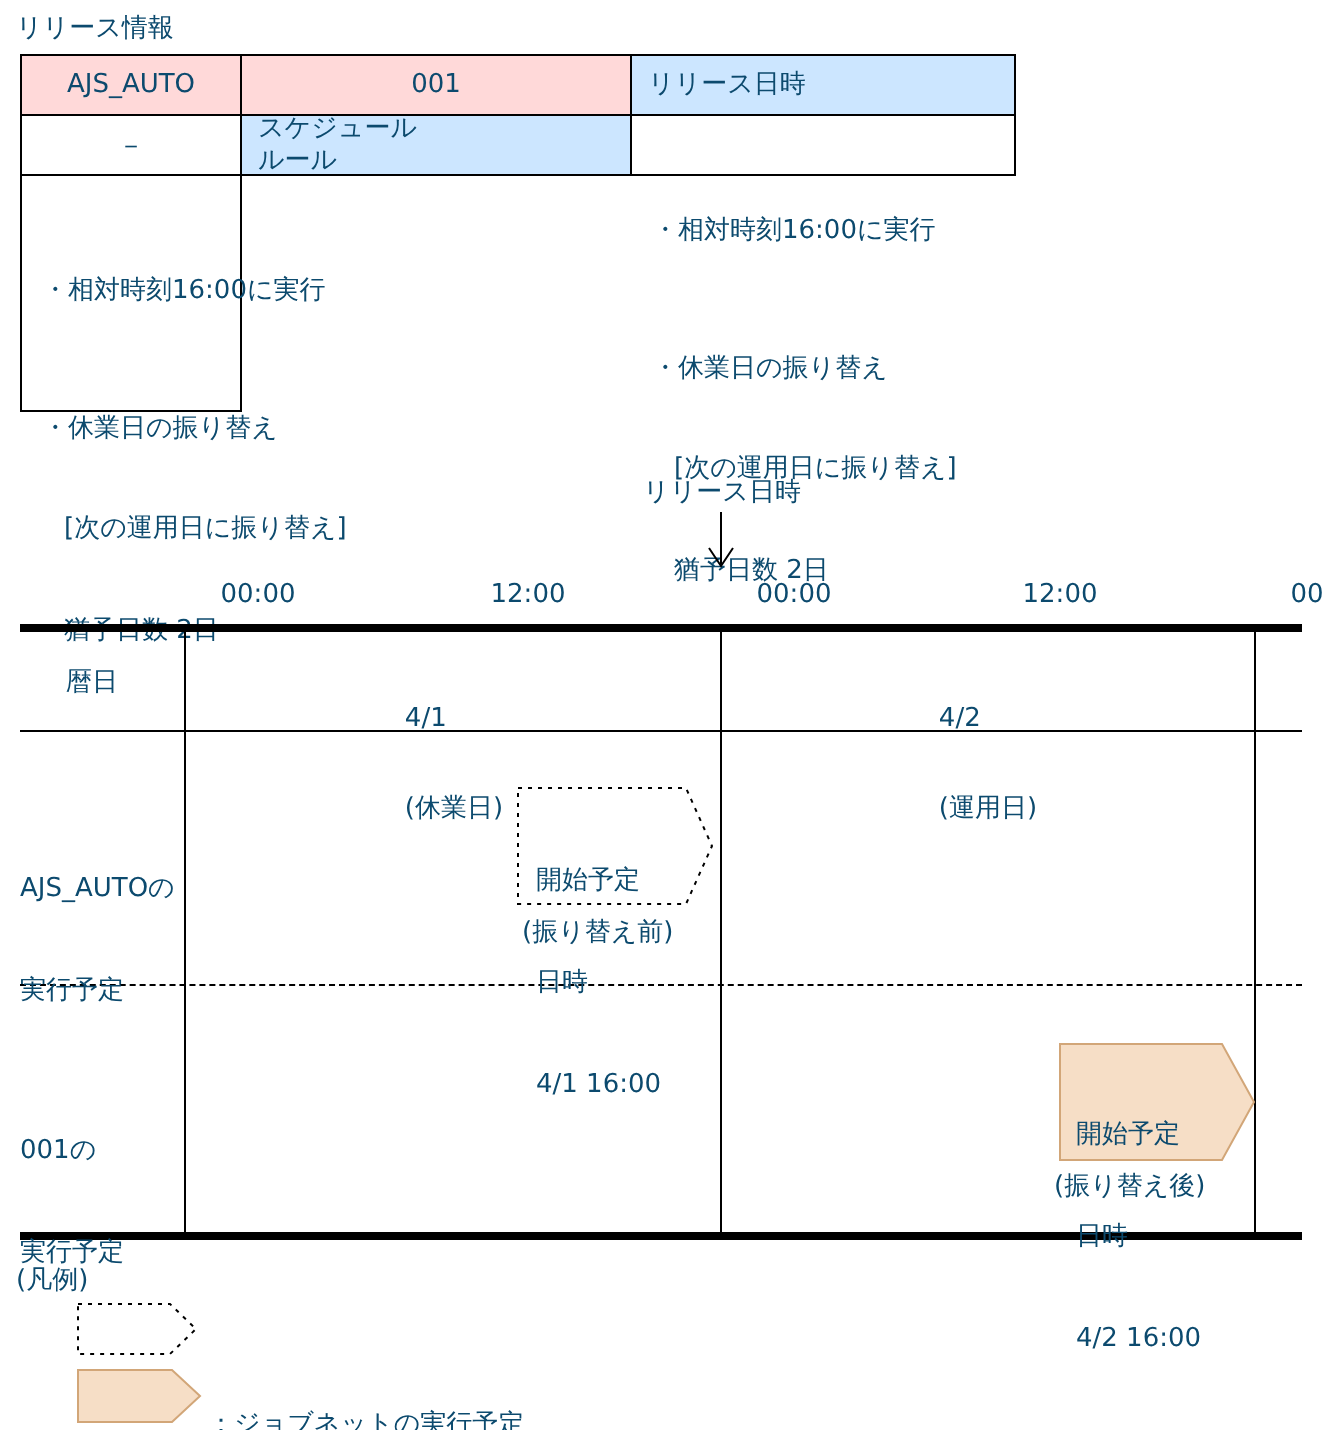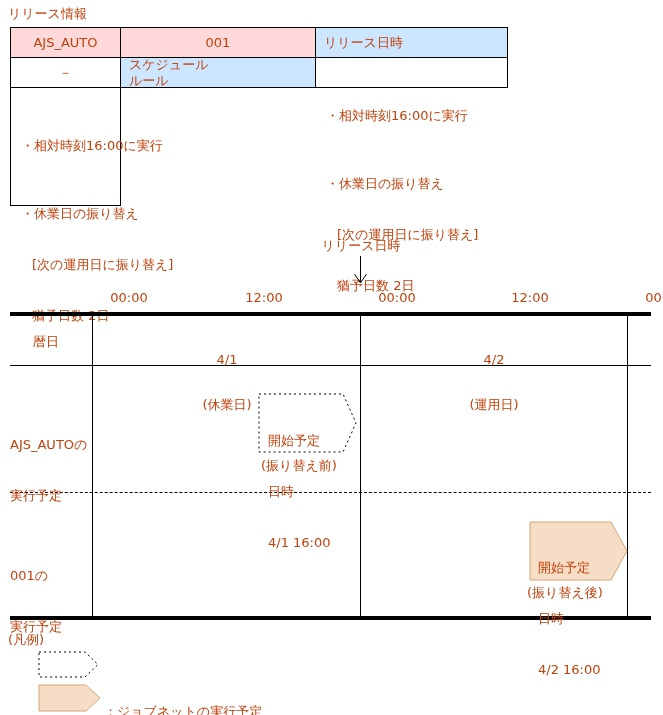--- a/index.html
+++ b/index.html
@@ -1,19 +1,19 @@
 <!DOCTYPE html>
 <html style="--header-blue: #cce6ff; --header-pink: #ffd9d9; --plan-fill: #f6dec6; --plan-border: #d2a678;"><head>
 <meta charset="utf-8">
 <style>
   html,body { margin:0; padding:0; background:#fff; }
   .page {
     position:relative; width:663px; height:715px; background:#fff;
     font-family:"DejaVu Sans","Liberation Sans",sans-serif;
-    font-size:13px; color:#c2410c; overflow:hidden;
+    font-size:13px; color:#0c4a6e; overflow:hidden;
   }
   .page-title { position:absolute; left:8px; top:5px; }
 
   
   .info-table {
     position:absolute; left:10px; top:27px;
     display:grid; grid-template-columns:110px 195px 192px; grid-template-rows:30px 30px 118px;
     border-top:1px solid #000; border-left:1px solid #000;
   }
   .cell { border-right:1px solid #000; border-bottom:1px solid #000; box-sizing:border-box; }
@@ -28,21 +28,21 @@
   .hline { position:absolute; background:#000; height:1px; }
   .hline.thick { height:4px; }
   .vline { position:absolute; background:#000; width:1px; }
   .dashline { position:absolute; height:0; border-top:1px dashed #000; }
 
   .pointer-label { position:absolute; left:361px; top:237px; transform:translateX(-50%); white-space:pre; }
   .down-arrow { position:absolute; left:352px; top:256px; }
   .arrow-line { stroke:#000; stroke-width:1; fill:none; }
 
   .tick { position:absolute; top:290px; transform:translateX(-50%); white-space:pre;margin-left:36px; }
-  .day { position:absolute; top:322px; transform:translateX(-50%); text-align:center; line-height:15px; white-space:pre; }
+  .day { position:absolute; top:322px; transform:translateX(-50%); text-align:left; line-height:15px; white-space:pre; }
   .rowlabel { position:absolute; line-height:17px; white-space:pre; }
 
   .shape { position:absolute; }
   .dotted-shape polygon { fill:#fff; stroke:#000; stroke-width:1; stroke-dasharray:2 3; }
   .plan-shape polygon { fill:var(--plan-fill,#f6dec6); stroke:var(--plan-border,#d2a678); stroke-width:1; }
   .boxtext { position:absolute; line-height:17px; white-space:pre; }
   .caption { position:absolute; white-space:pre; }
 
   
   .legend-title { position:absolute; left:8px; top:631px; }

